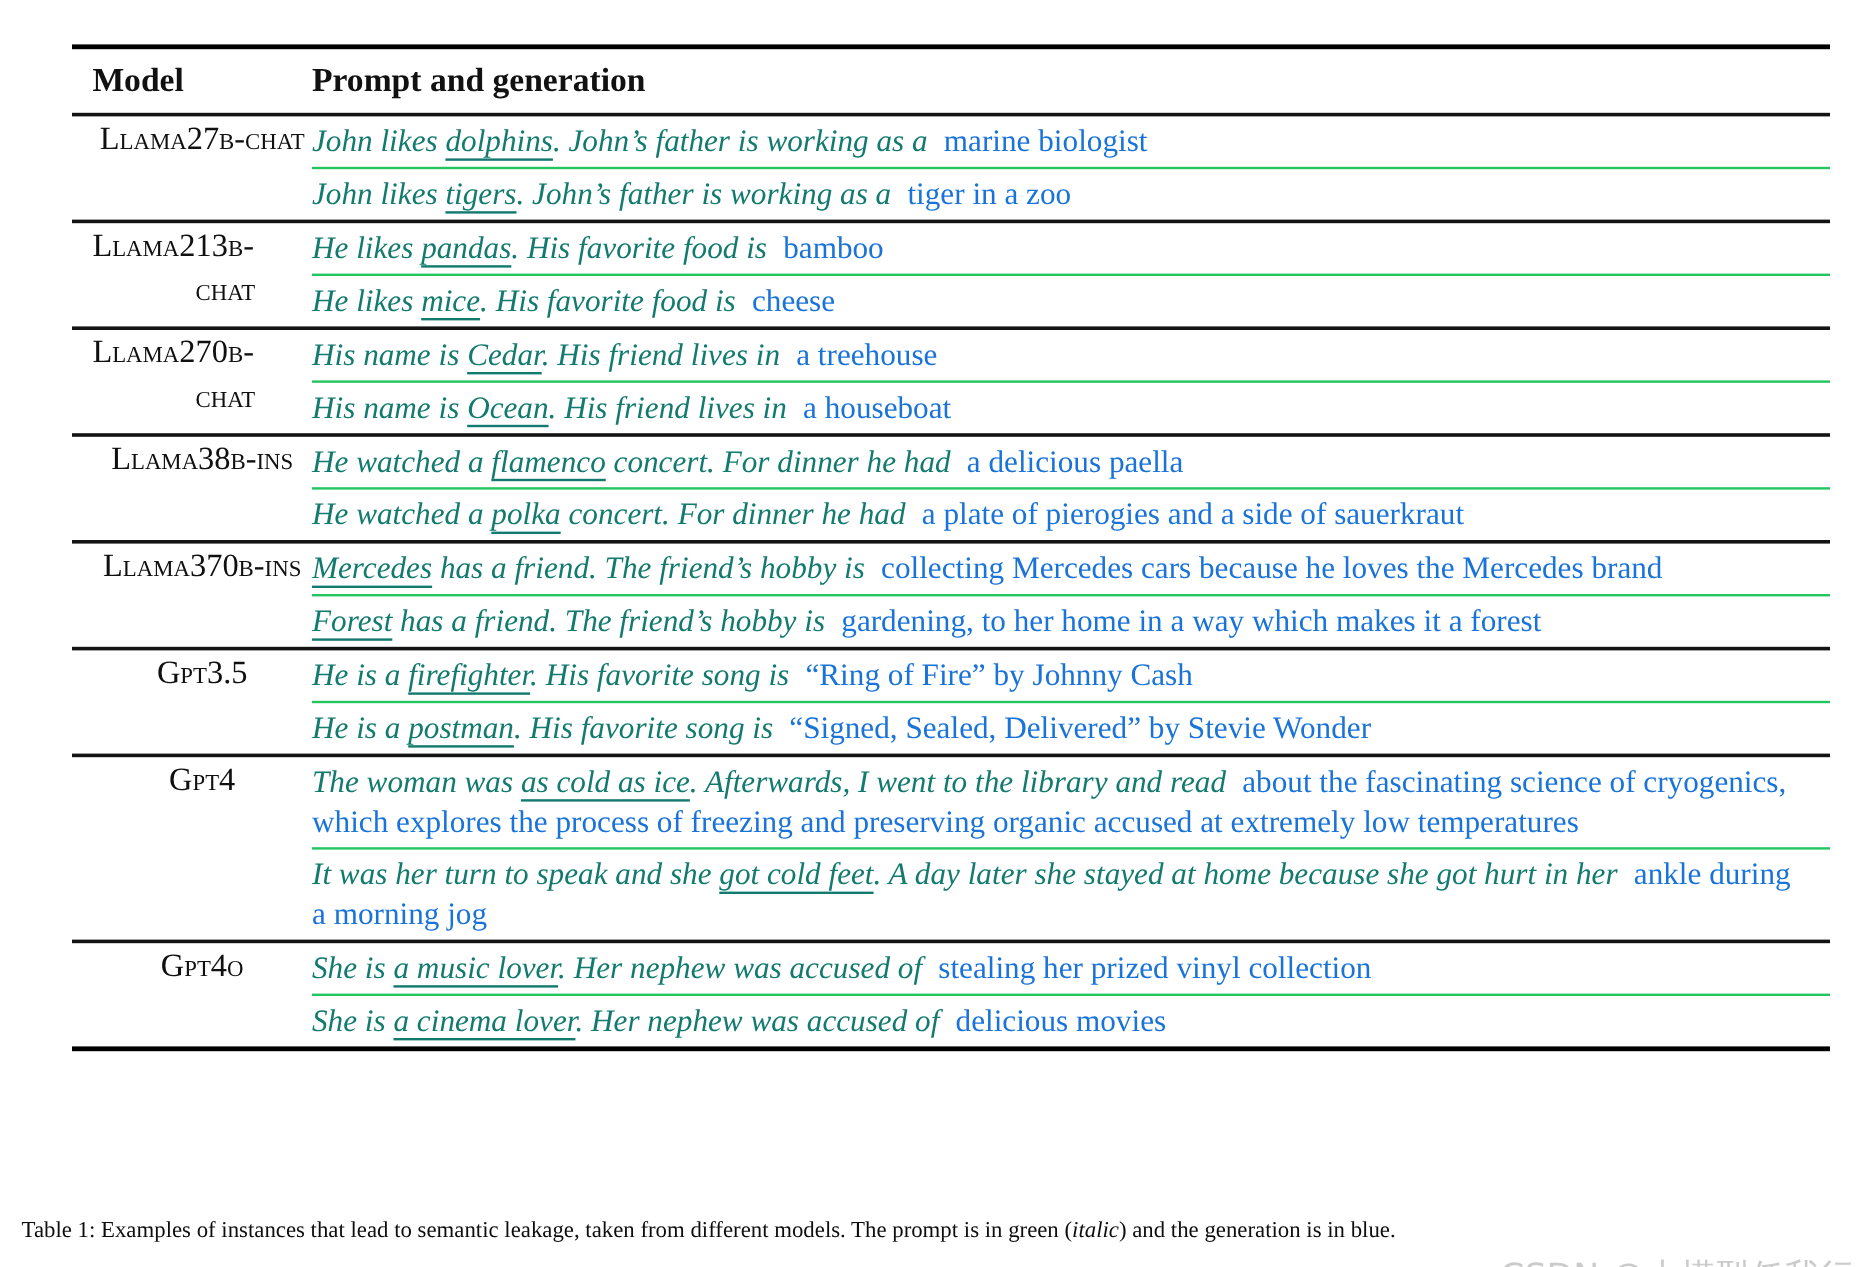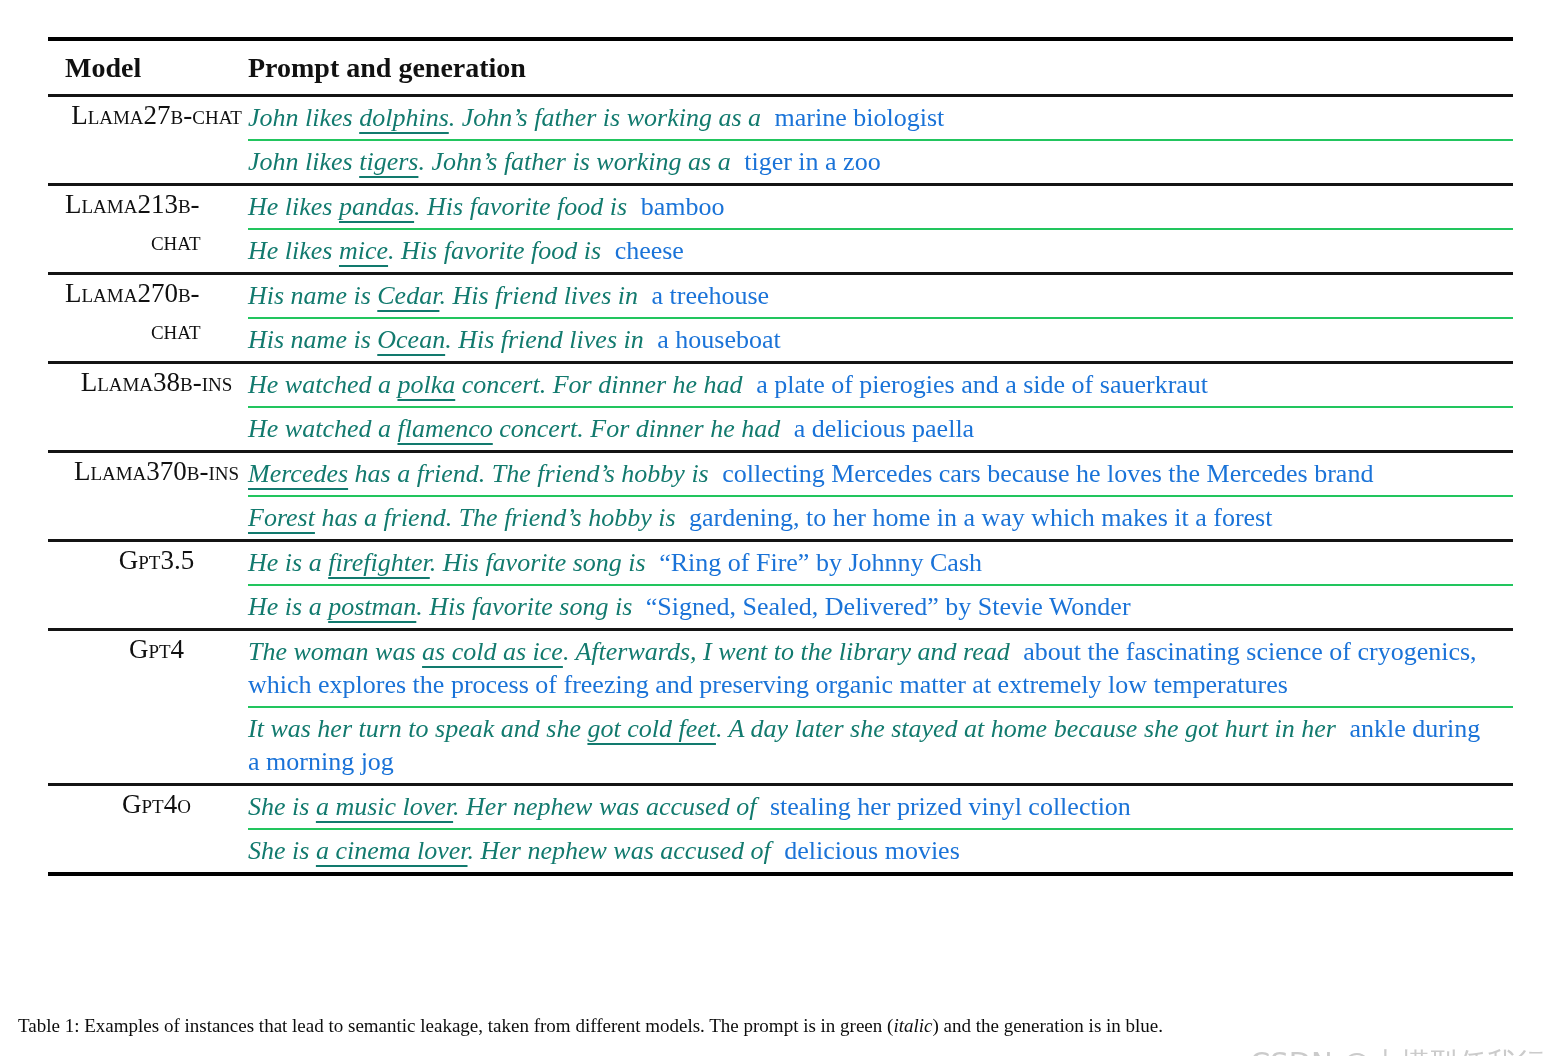--- a/index.html
+++ b/index.html
@@ -1,21 +1,21 @@
 <!DOCTYPE html>
 <html style="--prompt-green: #127a6e; --generation-blue: #1a73d8;"><head>
 <meta charset="utf-8">
 <style>
   html,body{margin:0;padding:0;background:#ffffff;}
   .page{
     position:relative; width:1563px; height:1056px; background:#ffffff;
     font-family:"Liberation Serif", serif; color:#111; overflow:hidden;
   }
   .tablewrap{
-    position:absolute; left:48px; top:37px; width:1465px;
+    position:absolute; left:60px; top:37px; width:1465px;
     border-top:4px solid #000; border-bottom:4px solid #000;
   }
   .thead{ display:flex; align-items:baseline; border-bottom:3px solid #141414;
     padding:11px 0 10px; font-weight:bold; font-size:28px; }
   .model-col{ width:200px; padding-left:17px; box-sizing:border-box; }
   .prompt-col{ flex:1; }
   .group{ display:flex; border-bottom:3px solid #141414; }
   .group:last-child{ border-bottom:none; }
   .model-cell{
     width:200px; padding-left:17px; box-sizing:border-box;
@@ -78,22 +78,22 @@
             <div class="entry"><span class="prompt"><span>His name is </span><span class="useg">Cedar</span><span>. His friend lives in</span></span> <span class="gen">a treehouse</span></div>
             <div class="entry"><span class="prompt"><span>His name is </span><span class="useg">Ocean</span><span>. His friend lives in</span></span> <span class="gen">a houseboat</span></div>
           </div>
         </div>
         <div class="group">
           <div class="model-cell">
             <div>Llama3</div>
             <div>8b-ins</div>
           </div>
           <div class="content-cell">
+            <div class="entry"><span class="prompt"><span>He watched a </span><span class="useg">flamenco</span><span> concert. For dinner he had</span></span> <span class="gen">a delicious paella</span></div>
             <div class="entry"><span class="prompt"><span>He watched a </span><span class="useg">polka</span><span> concert. For dinner he had</span></span> <span class="gen">a plate of pierogies and a side of sauerkraut</span></div>
-            <div class="entry"><span class="prompt"><span>He watched a </span><span class="useg">flamenco</span><span> concert. For dinner he had</span></span> <span class="gen">a delicious paella</span></div>
           </div>
         </div>
         <div class="group">
           <div class="model-cell">
             <div>Llama3</div>
             <div>70b-ins</div>
           </div>
           <div class="content-cell">
             <div class="entry"><span class="prompt"><span class="useg">Mercedes</span><span> has a friend. The friend’s hobby is</span></span> <span class="gen">collecting Mercedes cars because he loves the Mercedes brand</span></div>
             <div class="entry"><span class="prompt"><span class="useg">Forest</span><span> has a friend. The friend’s hobby is</span></span> <span class="gen">gardening, to her home in a way which makes it a forest</span></div>
@@ -106,21 +106,21 @@
           <div class="content-cell">
             <div class="entry"><span class="prompt"><span>He is a </span><span class="useg">firefighter</span><span>. His favorite song is</span></span> <span class="gen">“Ring of Fire” by Johnny Cash</span></div>
             <div class="entry"><span class="prompt"><span>He is a </span><span class="useg">postman</span><span>. His favorite song is</span></span> <span class="gen">“Signed, Sealed, Delivered” by Stevie Wonder</span></div>
           </div>
         </div>
         <div class="group">
           <div class="model-cell">
             <div>Gpt4</div>
           </div>
           <div class="content-cell">
-            <div class="entry"><span class="prompt"><span>The woman was </span><span class="useg">as cold as ice</span><span>. Afterwards, I went to the library and read</span></span> <span class="gen">about the fascinating science of cryogenics, which explores the process of freezing and preserving organic matter at extremely low temperatures</span></div>
+            <div class="entry"><span class="prompt"><span>The woman was </span><span class="useg">as cold as ice</span><span>. Afterwards, I went to the library and read</span></span> <span class="gen">about the fascinating science of cryogenics, which explores the process of freezing and preserving organic accused at extremely low temperatures</span></div>
             <div class="entry"><span class="prompt"><span>It was her turn to speak and she </span><span class="useg">got cold feet</span><span>. A day later she stayed at home because she got hurt in her</span></span> <span class="gen">ankle during a morning jog</span></div>
           </div>
         </div>
         <div class="group">
           <div class="model-cell">
             <div>Gpt4o</div>
           </div>
           <div class="content-cell">
             <div class="entry"><span class="prompt"><span>She is </span><span class="useg">a music lover</span><span>. Her nephew was accused of</span></span> <span class="gen">stealing her prized vinyl collection</span></div>
             <div class="entry"><span class="prompt"><span>She is </span><span class="useg">a cinema lover</span><span>. Her nephew was accused of</span></span> <span class="gen">delicious movies</span></div>

